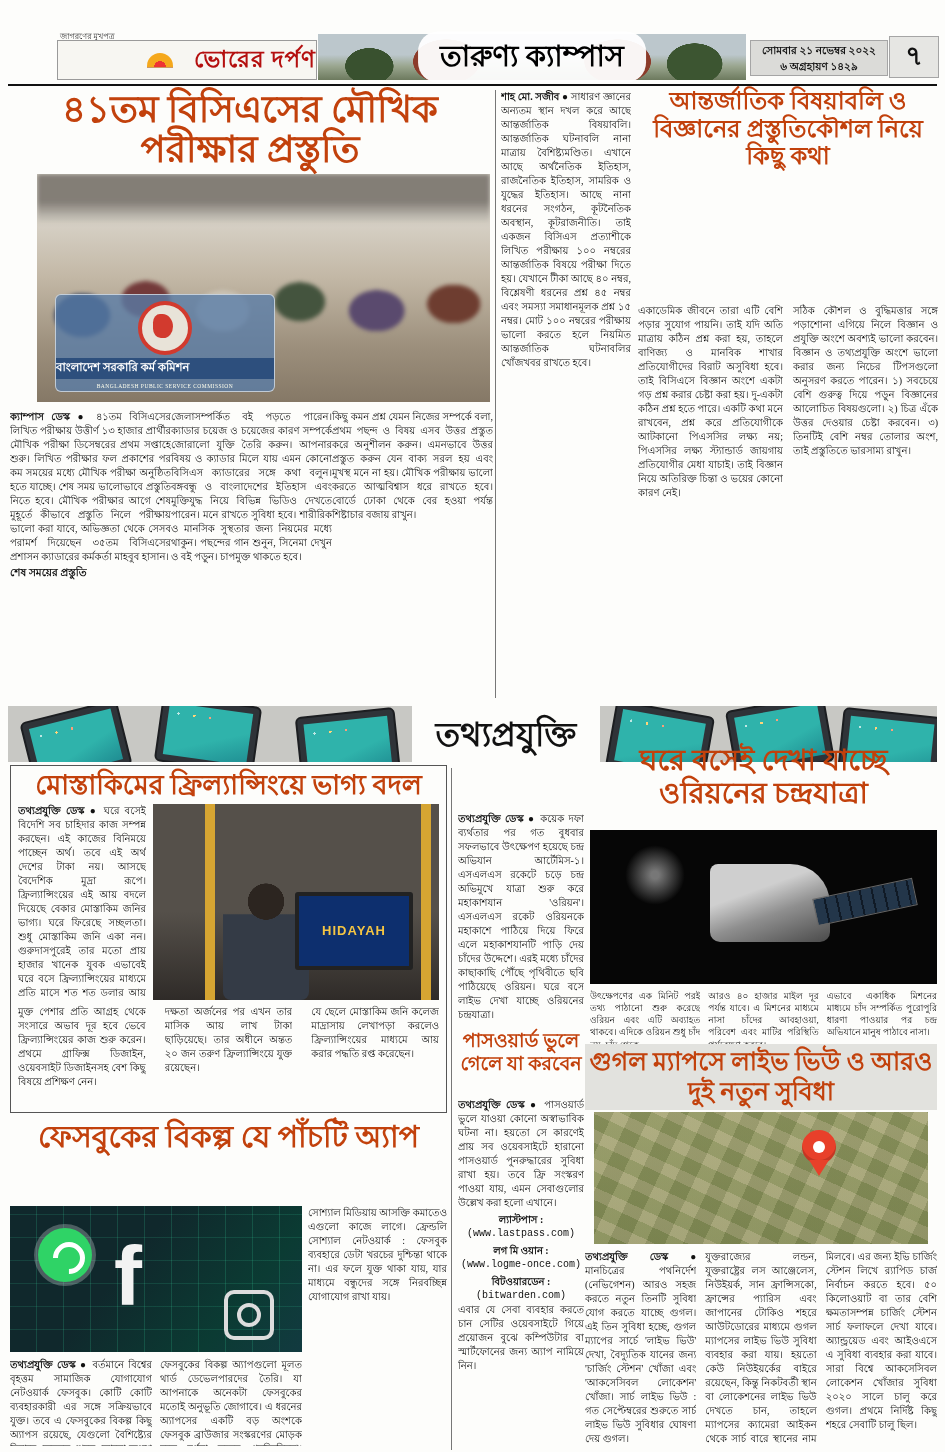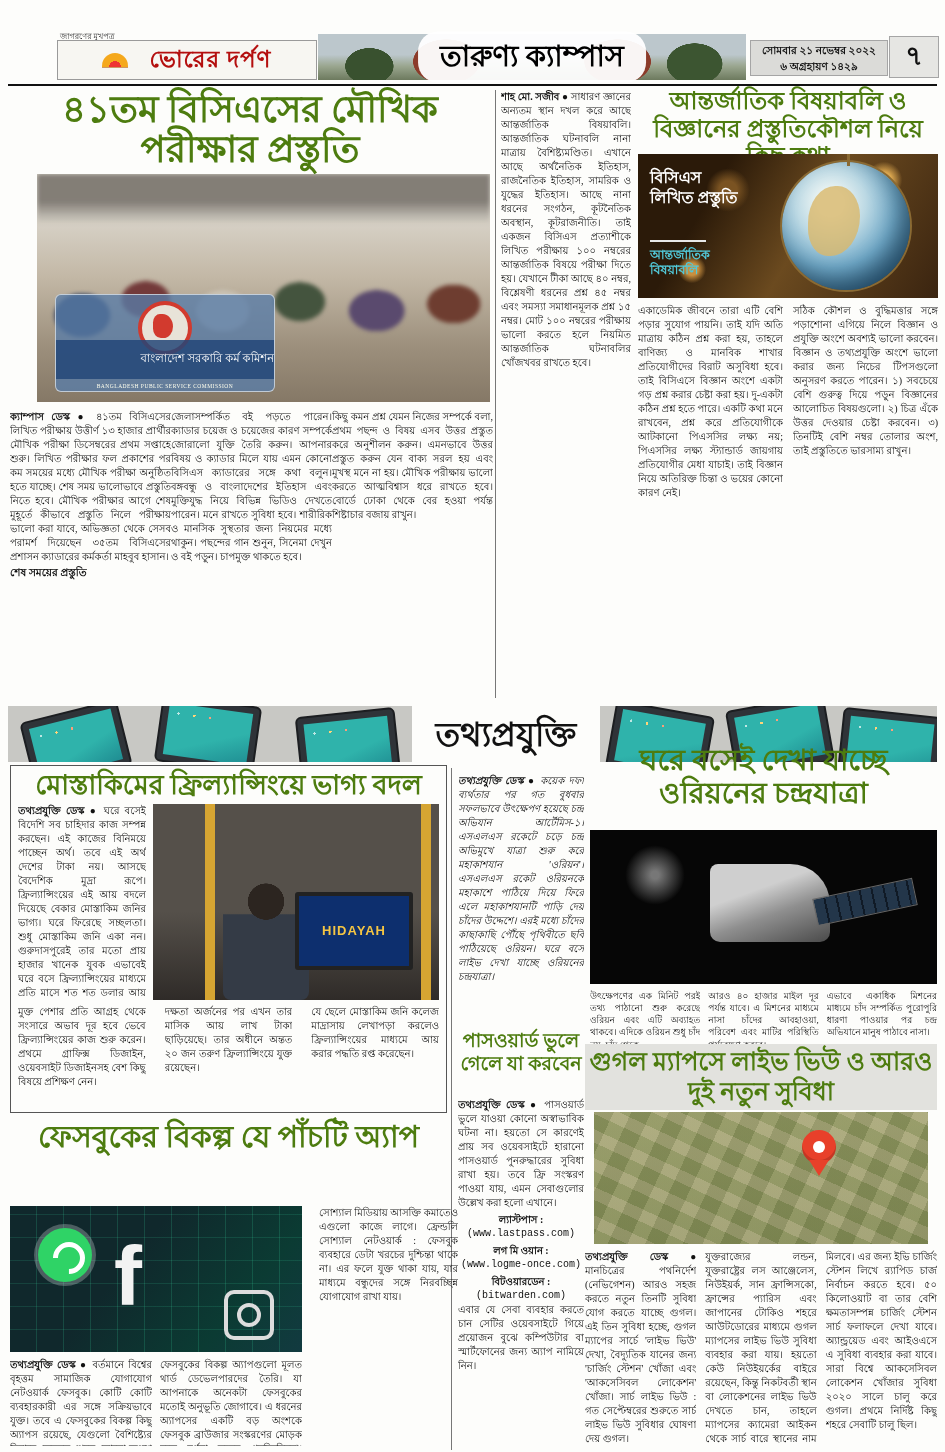--- a/index.html
+++ b/index.html
@@ -1,54 +1,54 @@
 <!DOCTYPE html>
 <html><head>
 <meta charset="utf-8">
 <style>
   html,body{margin:0;padding:0;background:#cfcfcf;font-family:"Liberation Serif",serif;}
   .page{position:relative;width:945px;height:1452px;margin:0 auto;background:#fdfdfb;outline:1px solid #b5b5b5;overflow:hidden;color:#111;}
   .abs{position:absolute;}
   
   .tagline{left:60px;top:30px;width:200px;font-size:8px;color:#333;}
-  .logo-box{left:57px;top:40px;width:258px;height:38px;border:1px solid #9a9a9a;background:#f7f6f2;display:flex;align-items:center;justify-content:center;gap:21px;}
+  .logo-box{left:57px;top:40px;width:258px;height:38px;border:1px solid #9a9a9a;background:#f7f6f2;display:flex;align-items:center;justify-content:flex-end;gap:21px;}
   .sun-icon{width:26px;height:14px;border-radius:14px 14px 0 0;background:radial-gradient(circle at 50% 100%,#e33 0 30%,#f5a81c 31% 75%,#fbd23c 76%);box-shadow:0 1px 0 #c96;}
   .logo-text{font-size:23px;font-weight:bold;color:#b40f0f;letter-spacing:1px;}
   .banner{left:318px;top:34px;width:428px;height:46px;background:
     radial-gradient(40px 30px at 12% 70%,#39512f 60%,transparent 61%),
     radial-gradient(46px 34px at 88% 65%,#3c5531 60%,transparent 61%),
     radial-gradient(60px 40px at 70% 60%,#8c3b2a 55%,transparent 56%),
     radial-gradient(60px 40px at 30% 60%,#8c3b2a 55%,transparent 56%),
     linear-gradient(180deg,#bcc7cc 0 45%,#9aa68f 70%,#6d7a5e 100%);}
   .banner-pill{position:absolute;left:50%;top:50%;transform:translate(-50%,-50%);background:rgba(255,255,255,.95);border-radius:20px;padding:1px 22px;white-space:nowrap;}
   .banner-title{font-size:29px;font-weight:bold;color:#000;}
   .date-box{left:750px;top:40px;width:138px;height:36px;background:#dbdbd8;border:1px solid #a5a5a5;text-align:center;font-size:10.5px;font-weight:bold;line-height:1.5;padding-top:2px;box-sizing:border-box;}
   .pagenum-box{left:889px;top:36px;width:48px;height:40px;background:#e6e6e3;border:1px solid #a5a5a5;display:flex;align-items:center;justify-content:center;font-size:27px;font-weight:bold;}
   .rule-top{left:8px;top:84px;width:929px;height:0;border-top:2px solid #111;}
   
-  .headline{font-weight:bold;text-align:center;color:#4d7c0f;}
+  .headline{font-weight:bold;text-align:center;color:#c2410c;}
   .col{font-size:10px;line-height:1.4;text-align:justify;overflow:hidden;}
   .byline{font-weight:bold;font-size:10px;}
   .subhead{font-weight:bold;font-size:10.5px;margin:2px 0;}
   .vrule{width:0;border-left:1px solid #777;}
   
   .bcs-headline{left:10px;top:90px;width:480px;font-size:37px;line-height:1.08;}
   .bcs-photo{left:37px;top:174px;width:453px;height:228px;background:linear-gradient(180deg,#d9d4ca 0 18%,#c3b8a6 45%,#9d907d 75%,#857866 100%);overflow:hidden;}
   .bcs-photo::before{content:"";position:absolute;inset:0;filter:blur(2px);background:
     radial-gradient(46px 36px at 10% 62%,#31405f 60%,transparent 61%),
     radial-gradient(40px 30px at 24% 55%,#733a3a 60%,transparent 61%),
     radial-gradient(44px 34px at 41% 60%,#c9c2b4 60%,transparent 61%),
     radial-gradient(42px 32px at 58% 56%,#44543e 60%,transparent 61%),
     radial-gradient(46px 34px at 75% 60%,#5a4a6e 60%,transparent 61%),
     radial-gradient(44px 32px at 92% 57%,#6e3d30 60%,transparent 61%),
     linear-gradient(180deg,rgba(60,55,50,.55) 0 12%,transparent 22%);}
   .bpsc{left:18px;bottom:10px;width:218px;height:96px;background:rgba(88,124,168,.78);border:1px solid rgba(255,255,255,.6);border-radius:6px;overflow:hidden;}
   .bpsc-emblem{position:absolute;left:50%;top:6px;transform:translateX(-50%);width:46px;height:46px;border-radius:50%;background:#e8e3d8;border:4px solid #d23a2e;}
   .bpsc-emblem::after{content:"";position:absolute;left:11px;top:9px;width:20px;height:24px;background:#d23a2e;border-radius:40% 60% 55% 45%;}
-  .bpsc-name{position:absolute;left:0;right:0;bottom:12px;background:rgba(35,70,120,.85);color:#fff;font-size:11.5px;font-weight:normal;text-align:right;padding:10px 0;}
+  .bpsc-name{position:absolute;left:0;right:0;bottom:12px;background:rgba(35,70,120,.85);color:#fff;font-size:11.5px;font-weight:bold;text-align:left;padding:1px 0;}
   .bpsc-name-en{position:absolute;left:0;right:0;bottom:2px;color:#ffe;font-size:5.5px;text-align:center;letter-spacing:.5px;}
   .bcs-cols{left:10px;top:410px;width:483px;height:288px;display:flex;}
   .bcs-cols .col{flex:1;}
   .vr1{left:495px;top:90px;height:608px;}
   
   .intl-c1{left:501px;top:90px;width:130px;height:608px;}
   .intl-head{left:638px;top:88px;width:300px;font-size:24px;line-height:1.15;}
   .globe-photo{left:638px;top:154px;width:300px;height:144px;background:
     radial-gradient(26px 26px at 82% 18%,#d9a54e 30%,transparent 70%),
     radial-gradient(20px 20px at 18% 80%,#c98f3f 30%,transparent 70%),
@@ -89,21 +89,21 @@
   .desk-photo{position:relative;flex:1;background:linear-gradient(180deg,#55504a 0 55%,#2f2b28 100%);overflow:hidden;}
   .shelf-bar{position:absolute;top:0;bottom:0;width:10px;background:#d6a532;}
   .sb1{left:52px;} .sb2{right:8px;}
   .monitor{position:absolute;right:26px;bottom:30px;width:110px;height:70px;background:#0d2f6e;border:4px solid #222;border-radius:3px;display:flex;align-items:center;justify-content:center;}
   .monitor-text{color:#f4c543;font-size:13px;font-weight:bold;letter-spacing:1px;font-family:"Liberation Sans",sans-serif;text-align:center;}
   .person{position:absolute;left:70px;bottom:0;width:86px;height:120px;background:radial-gradient(30px 30px at 50% 18%,#2c2520 60%,transparent 61%),linear-gradient(180deg,transparent 0 28%,#343b46 29%);border-radius:8px;}
   .must-cols{display:flex;gap:19px;height:88px;margin-top:5px;}
   .must-cols .col{flex:1;}
   .vr2{left:451px;top:768px;height:682px;}
   
-  .orion-c1{left:458px;top:774px;width:126px;height:258px;font-style:italic;}
+  .orion-c1{left:458px;top:812px;width:126px;height:258px;}
   .orion-head{left:590px;top:744px;width:347px;font-size:29px;line-height:1.15;}
   .space-photo{left:590px;top:830px;width:347px;height:154px;background:#060606;overflow:hidden;}
   .space-module{position:absolute;left:120px;top:34px;width:120px;height:78px;background:linear-gradient(160deg,#cfcfcf 0 35%,#8f8f8f 60%,#4a4a4a 100%);border-radius:8px 40px 10px 10px;}
   .solar-panel{position:absolute;left:224px;top:58px;width:100px;height:26px;transform:rotate(-12deg);background:repeating-linear-gradient(90deg,#23364a 0 10px,#101a26 10px 12px);border:1px solid #666;}
   .space-glow{position:absolute;left:30px;top:10px;width:70px;height:70px;border-radius:50%;background:radial-gradient(circle,#777 0 8%,transparent 60%);}
   .orion-cols{left:590px;top:990px;width:347px;height:54px;display:flex;gap:8px;}
   .orion-cols .col{flex:1;font-size:9px;line-height:1.35;}
   
   .pwd-head{left:458px;top:1030px;width:126px;font-size:19px;line-height:1.2;}
   .pwd-body{left:458px;top:1098px;width:126px;height:348px;}
@@ -113,21 +113,21 @@
   .fb-head{left:10px;top:1120px;width:437px;font-size:30px;line-height:1.15;}
   .social-photo{left:10px;top:1206px;width:292px;height:146px;background:
       repeating-linear-gradient(90deg,transparent 0 26px,rgba(57,224,166,.18) 26px 27px),
       repeating-linear-gradient(0deg,transparent 0 22px,rgba(57,224,166,.14) 22px 23px),
       linear-gradient(130deg,#10282c 0 40%,#0b3b33 75%,#123a40 100%);overflow:hidden;}
   .f-letter{position:absolute;left:104px;top:28px;color:#f2f2f2;font-size:84px;font-weight:bold;font-family:"Liberation Sans",sans-serif;line-height:1;}
   .wa-icon{position:absolute;left:28px;top:22px;width:54px;height:54px;border-radius:50%;background:#2fd366;box-shadow:0 0 0 4px rgba(255,255,255,.25);}
   .wa-icon::after{content:"";position:absolute;left:15px;top:14px;width:22px;height:22px;border:5px solid #fff;border-radius:50%;border-left-color:transparent;transform:rotate(-45deg);}
   .ig-icon{position:absolute;left:214px;top:84px;width:42px;height:42px;border:4px solid #ddd;border-radius:10px;}
   .ig-icon::after{content:"";position:absolute;left:9px;top:9px;width:16px;height:16px;border:4px solid #ddd;border-radius:50%;}
-  .fb-side{left:308px;top:1206px;width:139px;height:240px;margin-left:11px;}
+  .fb-side{left:308px;top:1206px;width:139px;height:240px;}
   .fb-cols{left:10px;top:1358px;width:292px;height:88px;display:flex;gap:8px;}
   .fb-cols .col{flex:1;}
   
   .gm-headbox{left:585px;top:1044px;width:352px;height:66px;background:#e2e2de;padding-top:3px;box-sizing:border-box;font-size:25px;line-height:1.2;}
   .map-photo{left:594px;top:1112px;width:334px;height:132px;background:
       repeating-linear-gradient(25deg,rgba(120,130,70,.45) 0 14px,rgba(170,165,120,.45) 14px 26px),
       repeating-linear-gradient(115deg,rgba(90,100,60,.35) 0 18px,rgba(200,195,160,.35) 18px 34px),
       linear-gradient(180deg,#a9ad7d,#8c9465);overflow:hidden;}
   .pin{position:absolute;left:208px;top:18px;width:34px;height:34px;border-radius:50%;background:#e8402a;box-shadow:inset 0 -4px 0 rgba(0,0,0,.15);}
   .pin::before{content:"";position:absolute;left:11px;top:11px;width:12px;height:12px;border-radius:50%;background:#fff;}
@@ -176,27 +176,20 @@
     <div class="col">জেলাসম্পর্কিত বই পড়তে পারেন। ক্যাডার চয়েজ ও চয়েজের কারণ সম্পর্কে জোরালো যুক্তি তৈরি করুন। আপনার বিষয় ও ক্যাডার মিলে যায় এমন কোনো বিসিএস ক্যাডারের সঙ্গে কথা বলুন। বঙ্গবন্ধু ও বাংলাদেশের ইতিহাস এবং মুক্তিযুদ্ধ নিয়ে বিভিন্ন ভিডিও দেখতে পারেন। মনে রাখতে সুবিধা হবে। শারীরিক ও মানসিক সুস্থতার জন্য নিয়মের মধ্যে থাকুন। পছন্দের গান শুনুন, সিনেমা দেখুন ও বই পড়ুন। চাপমুক্ত থাকতে হবে।</div>
     <div class="col">কিছু কমন প্রশ্ন যেমন নিজের সম্পর্কে বলা, প্রথম পছন্দ ও বিষয় এসব উত্তর প্রস্তুত করে অনুশীলন করুন। এমনভাবে উত্তর প্রস্তুত করুন যেন বাক্য সরল হয় এবং মুখস্থ মনে না হয়। মৌখিক পরীক্ষায় ভালো করতে আত্মবিশ্বাস ধরে রাখতে হবে। বোর্ডে ঢোকা থেকে বের হওয়া পর্যন্ত শিষ্টাচার বজায় রাখুন।</div>
   </div>
   <div class="abs vrule vr1"></div>
 
   <div class="abs col intl-c1">
     <span class="byline">শাহ মো. সজীব ●</span>
     <span>সাধারণ জ্ঞানের অন্যতম স্থান দখল করে আছে আন্তর্জাতিক বিষয়াবলি। আন্তর্জাতিক ঘটনাবলি নানা মাত্রায় বৈশিষ্ট্যমণ্ডিত। এখানে আছে অর্থনৈতিক ইতিহাস, রাজনৈতিক ইতিহাস, সামরিক ও যুদ্ধের ইতিহাস। আছে নানা ধরনের সংগঠন, কূটনৈতিক অবস্থান, কূটরাজনীতি। তাই একজন বিসিএস প্রত্যাশীকে লিখিত পরীক্ষায় ১০০ নম্বরের আন্তর্জাতিক বিষয়ে পরীক্ষা দিতে হয়। যেখানে টীকা আছে ৪০ নম্বর, বিশ্লেষণী ধরনের প্রশ্ন ৪৫ নম্বর এবং সমস্যা সমাধানমূলক প্রশ্ন ১৫ নম্বর। মোট ১০০ নম্বরের পরীক্ষায় ভালো করতে হলে নিয়মিত আন্তর্জাতিক ঘটনাবলির খোঁজখবর রাখতে হবে।</span>
   </div>
   <div class="abs headline intl-head">আন্তর্জাতিক বিষয়াবলি ও বিজ্ঞানের প্রস্তুতিকৌশল নিয়ে কিছু কথা</div>
-  <div class="abs globe-photo">
-    <div class="globe-sphere"></div>
-    <div class="globe-stand"></div>
-    <div class="globe-title">বিসিএস লিখিত প্রস্তুতি</div>
-    <div class="globe-rule"></div>
-    <div class="globe-sub">আন্তর্জাতিক বিষয়াবলি</div>
-  </div>
   <div class="abs intl-cols">
     <div class="col">একাডেমিক জীবনে তারা এটি বেশি পড়ার সুযোগ পায়নি। তাই যদি অতি মাত্রায় কঠিন প্রশ্ন করা হয়, তাহলে বাণিজ্য ও মানবিক শাখার প্রতিযোগীদের বিরাট অসুবিধা হবে। তাই বিসিএসে বিজ্ঞান অংশে একটা গড় প্রশ্ন করার চেষ্টা করা হয়। দু-একটা কঠিন প্রশ্ন হতে পারে। একটি কথা মনে রাখবেন, প্রশ্ন করে প্রতিযোগীকে আটকানো পিএসসির লক্ষ্য নয়; পিএসসির লক্ষ্য স্ট্যান্ডার্ড জায়গায় প্রতিযোগীর মেধা যাচাই। তাই বিজ্ঞান নিয়ে অতিরিক্ত চিন্তা ও ভয়ের কোনো কারণ নেই।</div>
     <div class="col">সঠিক কৌশল ও বুদ্ধিমত্তার সঙ্গে পড়াশোনা এগিয়ে নিলে বিজ্ঞান ও প্রযুক্তি অংশে অবশ্যই ভালো করবেন। বিজ্ঞান ও তথ্যপ্রযুক্তি অংশে ভালো করার জন্য নিচের টিপসগুলো অনুসরণ করতে পারেন। ১) সবচেয়ে বেশি গুরুত্ব দিয়ে পড়ুন বিজ্ঞানের আলোচিত বিষয়গুলো। ২) চিত্র এঁকে উত্তর দেওয়ার চেষ্টা করবেন। ৩) তিনটিই বেশি নম্বর তোলার অংশ, তাই প্রস্তুতিতে ভারসাম্য রাখুন।</div>
   </div>
 
   <div class="abs it-img it-left">
     <div class="tablet t1"></div>
     <div class="tablet t2"></div>
     <div class="tablet t3"></div>
   </div>

